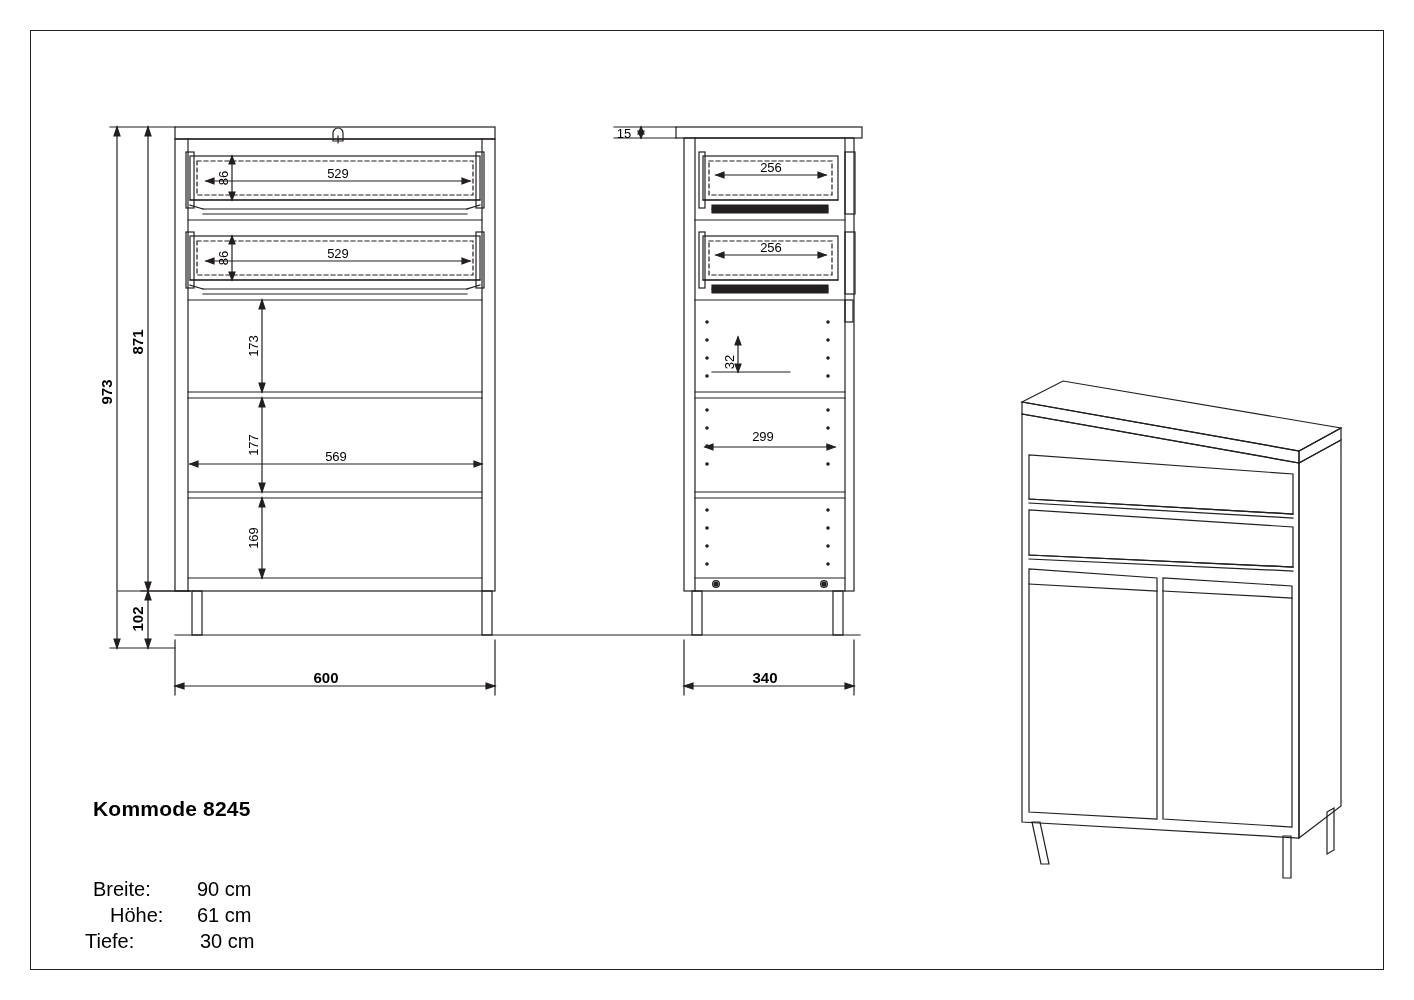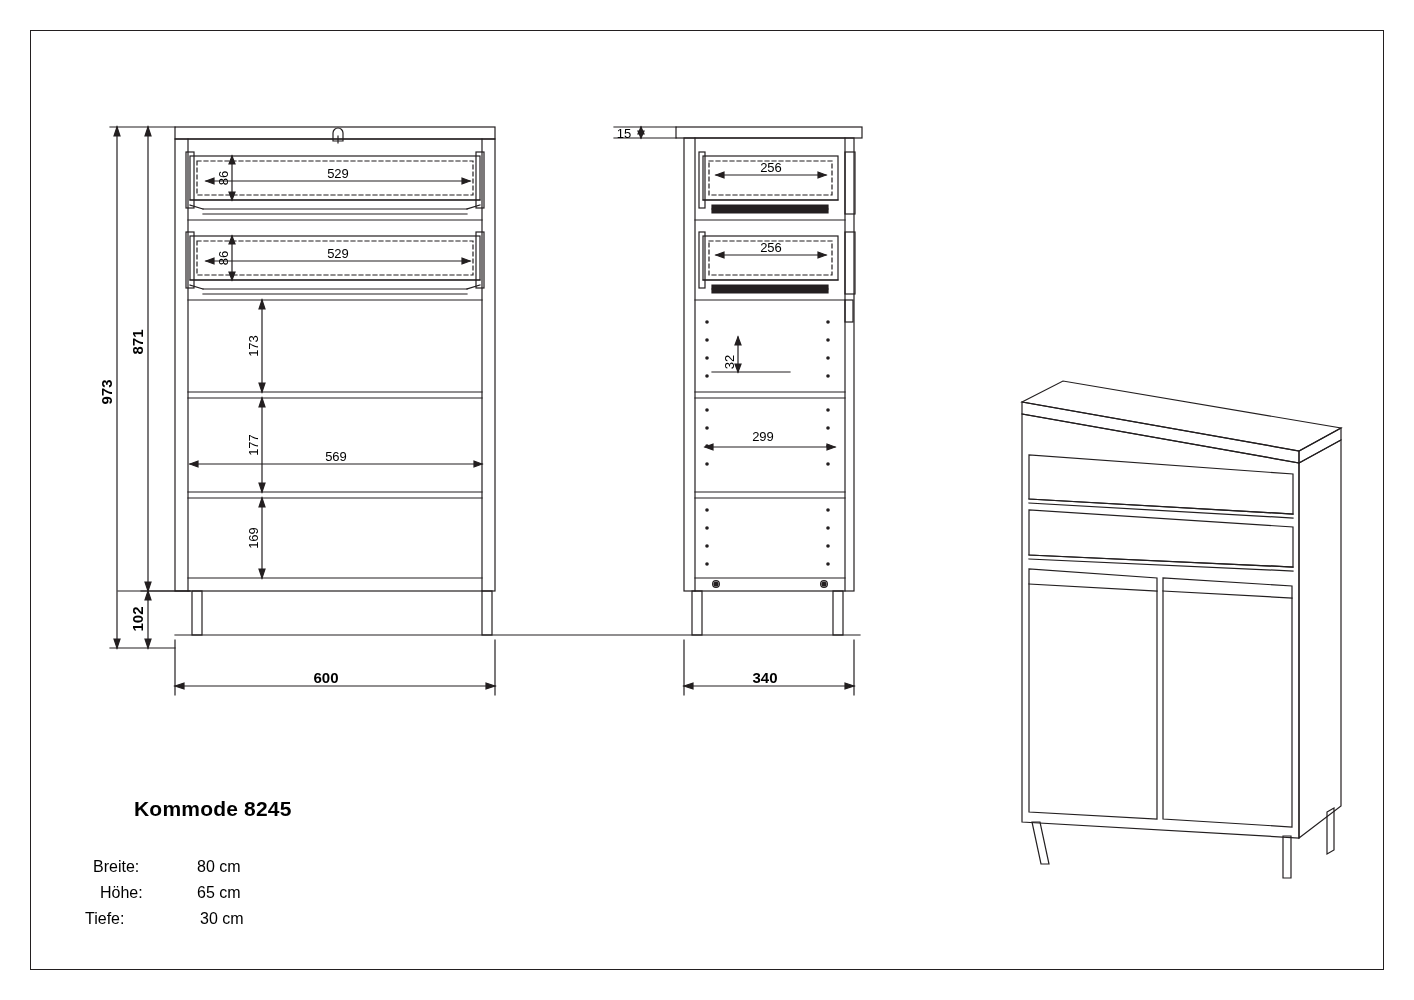--- a/index.html
+++ b/index.html
@@ -3,23 +3,23 @@
 <meta charset="utf-8">
 <style>
   html,body{margin:0;padding:0;background:#ffffff;}
   body{font-family:"Liberation Sans", sans-serif;color:#000;}
   #page{position:relative;width:1414px;height:1000px;background:#fff;overflow:hidden;}
   #frame{position:absolute;left:30px;top:30px;width:1354px;height:940px;border:1px solid #231f20;box-sizing:border-box;}
   svg{position:absolute;left:0;top:0;width:1414px;height:1000px;}
   .dimtxt{font-family:"Liberation Sans", sans-serif;font-size:13px;fill:#000;}
   .dimtxt.b{font-weight:bold;font-size:15px;}
   .title{position:absolute;font-family:"Liberation Sans", sans-serif;font-weight:bold;font-size:21px;color:#000;letter-spacing:.2px;}
-  .speclabel,.specval{position:absolute;font-family:"Liberation Sans", sans-serif;font-size:16px;color:#000;}
+  .speclabel,.specval{position:absolute;font-family:"Liberation Sans", sans-serif;font-size:20px;color:#000;margin-top:20px;}
   .lbl-b{left:93px;top:858px;}
-  .lbl-h{left:100px;top:884px;}
+  .lbl-h{left:110px;top:884px;}
   .lbl-t{left:85px;top:910px;}
   .val-b{left:197px;top:858px;}
   .val-h{left:197px;top:884px;}
   .val-t{left:200px;top:910px;}
 </style>
 </head>
 <body>
 
 <div id="page">
   <div id="frame"></div>
@@ -269,20 +269,20 @@
 
       <text class="dimtxt" x="624" y="138" text-anchor="middle">15</text>
       <text class="dimtxt" x="771" y="172" text-anchor="middle">256</text>
       <text class="dimtxt" x="771" y="252" text-anchor="middle">256</text>
       <text class="dimtxt" x="734" y="362" transform="rotate(-90 734 362)" text-anchor="middle">32</text>
       <text class="dimtxt" x="763" y="441" text-anchor="middle">299</text>
       <text class="dimtxt b" x="765" y="683" text-anchor="middle">340</text>
     </g>
   </svg>
 
-  <div class="title" style="left: 93px; top: 797px; margin-left: 41px;">Kommode 8245</div>
+  <div class="title" style="left: 93px; top: 797px;">Kommode 8245</div>
   <div class="speclabel lbl-b">Breite:</div>
-  <div class="specval  val-b">80 cm</div>
+  <div class="specval  val-b">90 cm</div>
   <div class="speclabel lbl-h">Höhe:</div>
-  <div class="specval  val-h">65 cm</div>
+  <div class="specval  val-h">61 cm</div>
   <div class="speclabel lbl-t">Tiefe:</div>
   <div class="specval  val-t">30 cm</div>
 </div>
 
 </body></html>

